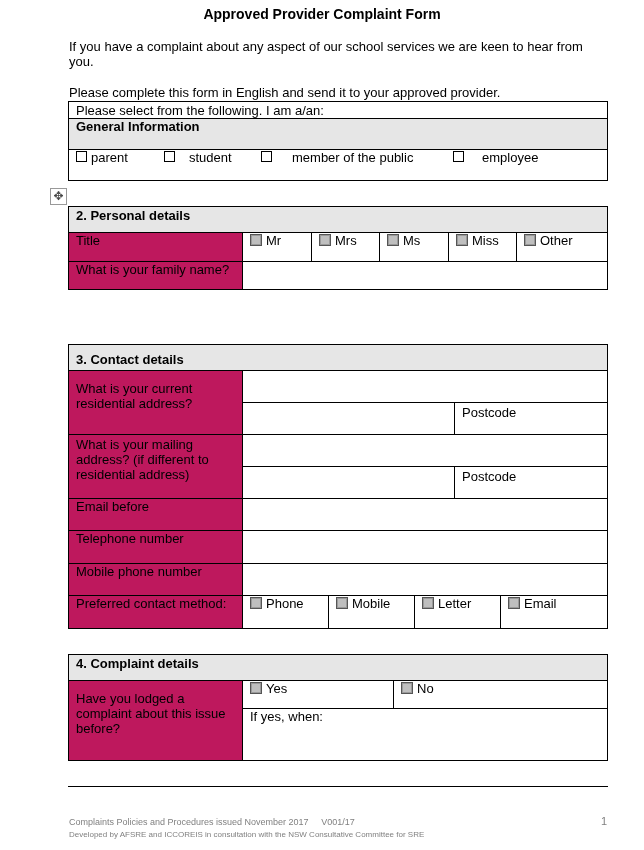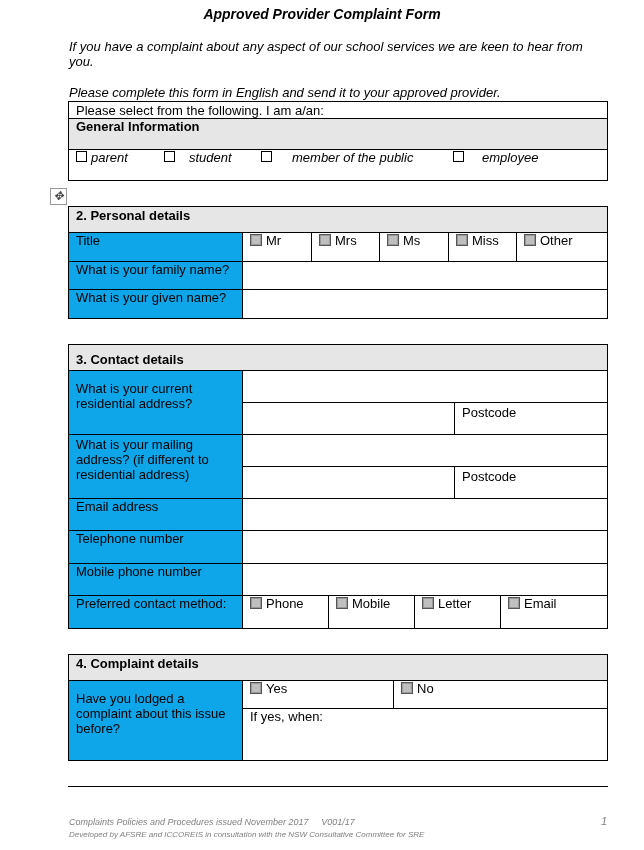--- a/index.html
+++ b/index.html
@@ -1,25 +1,25 @@
 <!DOCTYPE html>
 <html><head>
 <meta charset="utf-8">
 <style>
   html, body { margin: 0; padding: 0; background: #fff; }
   body { width: 644px; height: 850px; position: relative; overflow: hidden;
          font-family: "Liberation Sans", sans-serif; color: #000; font-size: 13px; }
-  .abs { position: absolute; font-style: italic; }
+  .abs { position: absolute; }
   .title { left: 0; width: 644px; top: 6px; text-align: center; font-weight: bold; font-size: 14px; }
   .intro1 { left: 69px; top: 39px; width: 540px; line-height: 15px; font-size: 13px; }
   .intro2 { left: 69px; top: 85px; width: 540px; font-size: 13px; }
   table { border-collapse: collapse; position: absolute; left: 68px; width: 540px; table-layout: fixed; }
   td { border: 1px solid #000; padding: 0 7px; vertical-align: top; font-size: 13px; line-height: 15px; }
   .hdr { background: #e6e6e6; font-weight: bold; }
-  .lbl { background: #0ea5e9; }
+  .lbl { background: #be185d; }
   .cb { display: inline-block; width: 10px; height: 10px; border: 1px solid #555; background: #bfbfbf;
         box-shadow: inset 0 0 0 1px #9a9a9a; vertical-align: -1px; margin-right: 4px; }
   .ucb { display: inline-block; width: 9px; height: 9px; border: 1px solid #000; vertical-align: 0px; margin-right: 4px; }
   .move-handle { left: 50px; top: 188px; width: 15px; height: 15px; border: 1px solid #999; background: #fff;
                  font-size: 12px; line-height: 15px; text-align: center; color: #444; }
   .hr { left: 68px; width: 540px; top: 786px; height: 1px; background: #000; }
   .foot1 { left: 69px; top: 817px; font-size: 9px; color: #808080; }
   .foot2 { left: 69px; top: 830px; font-size: 8px; color: #808080; }
   .pagenum { left: 601px; top: 815px; font-size: 11px; color: #808080; }
 </style>
@@ -31,21 +31,21 @@
 <div class="abs intro2">Please complete this form in English and send it to your approved provider.</div>
 
 <table style="top:101px;">
   <tbody>
       <tr style="height:16px;">
     <td style="padding-top:1px;">Please select from the following. I am a/an:</td>
   </tr>
   <tr style="height:31px;">
     <td class="hdr">General Information</td>
   </tr>
-  <tr style="height:31px;font-style:italic;">
+  <tr style="height:31px;">
     <td style="padding-top:0;">
       <span style="display:inline-block;width:88px;"><span class="ucb"></span><span>parent</span></span><span style="display:inline-block;width:97px;"><span class="ucb" style="margin-right:14px;"></span><span>student</span></span><span style="display:inline-block;width:192px;"><span class="ucb" style="margin-right:20px;"></span><span>member of the public</span></span><span><span class="ucb" style="margin-right:18px;"></span><span>employee</span></span>
     </td>
   </tr>
 </tbody>
   </table>
 
 <div class="abs move-handle">✥</div>
 
 <table style="top:206px;">
@@ -66,24 +66,20 @@
     <td><span class="cb"></span><span>Mr</span></td>
     <td><span class="cb"></span><span>Mrs</span></td>
     <td><span class="cb"></span><span>Ms</span></td>
     <td><span class="cb"></span><span>Miss</span></td>
     <td><span class="cb"></span><span>Other</span></td>
   </tr>
   <tr style="height:28px;">
     <td class="lbl">What is your family name?</td>
     <td colspan="5"></td>
   </tr>
-  <tr style="height:29px;">
-    <td class="lbl">What is your given name?</td>
-    <td colspan="5"></td>
-  </tr>
 </tbody>
   </table>
 
 <table style="top:344px;">
   <colgroup>
       <col style="width:174px">
       <col style="width:212px">
       <col>
     </colgroup>
   <tbody>
@@ -100,21 +96,21 @@
   </tr>
   <tr style="height:32px;">
     <td class="lbl" rowspan="2" style="padding-top:2px;">What is your mailing address? (if different to residential address)</td>
     <td colspan="2"></td>
   </tr>
   <tr style="height:32px;">
     <td></td>
     <td style="padding-top:2px;"><span>Postcode</span></td>
   </tr>
   <tr style="height:32px;">
-    <td class="lbl">Email address</td>
+    <td class="lbl">Email before</td>
     <td colspan="2"></td>
   </tr>
   <tr style="height:33px;">
     <td class="lbl">Telephone number</td>
     <td colspan="2"></td>
   </tr>
   <tr style="height:32px;">
     <td class="lbl">Mobile phone number</td>
     <td colspan="2"></td>
   </tr>

